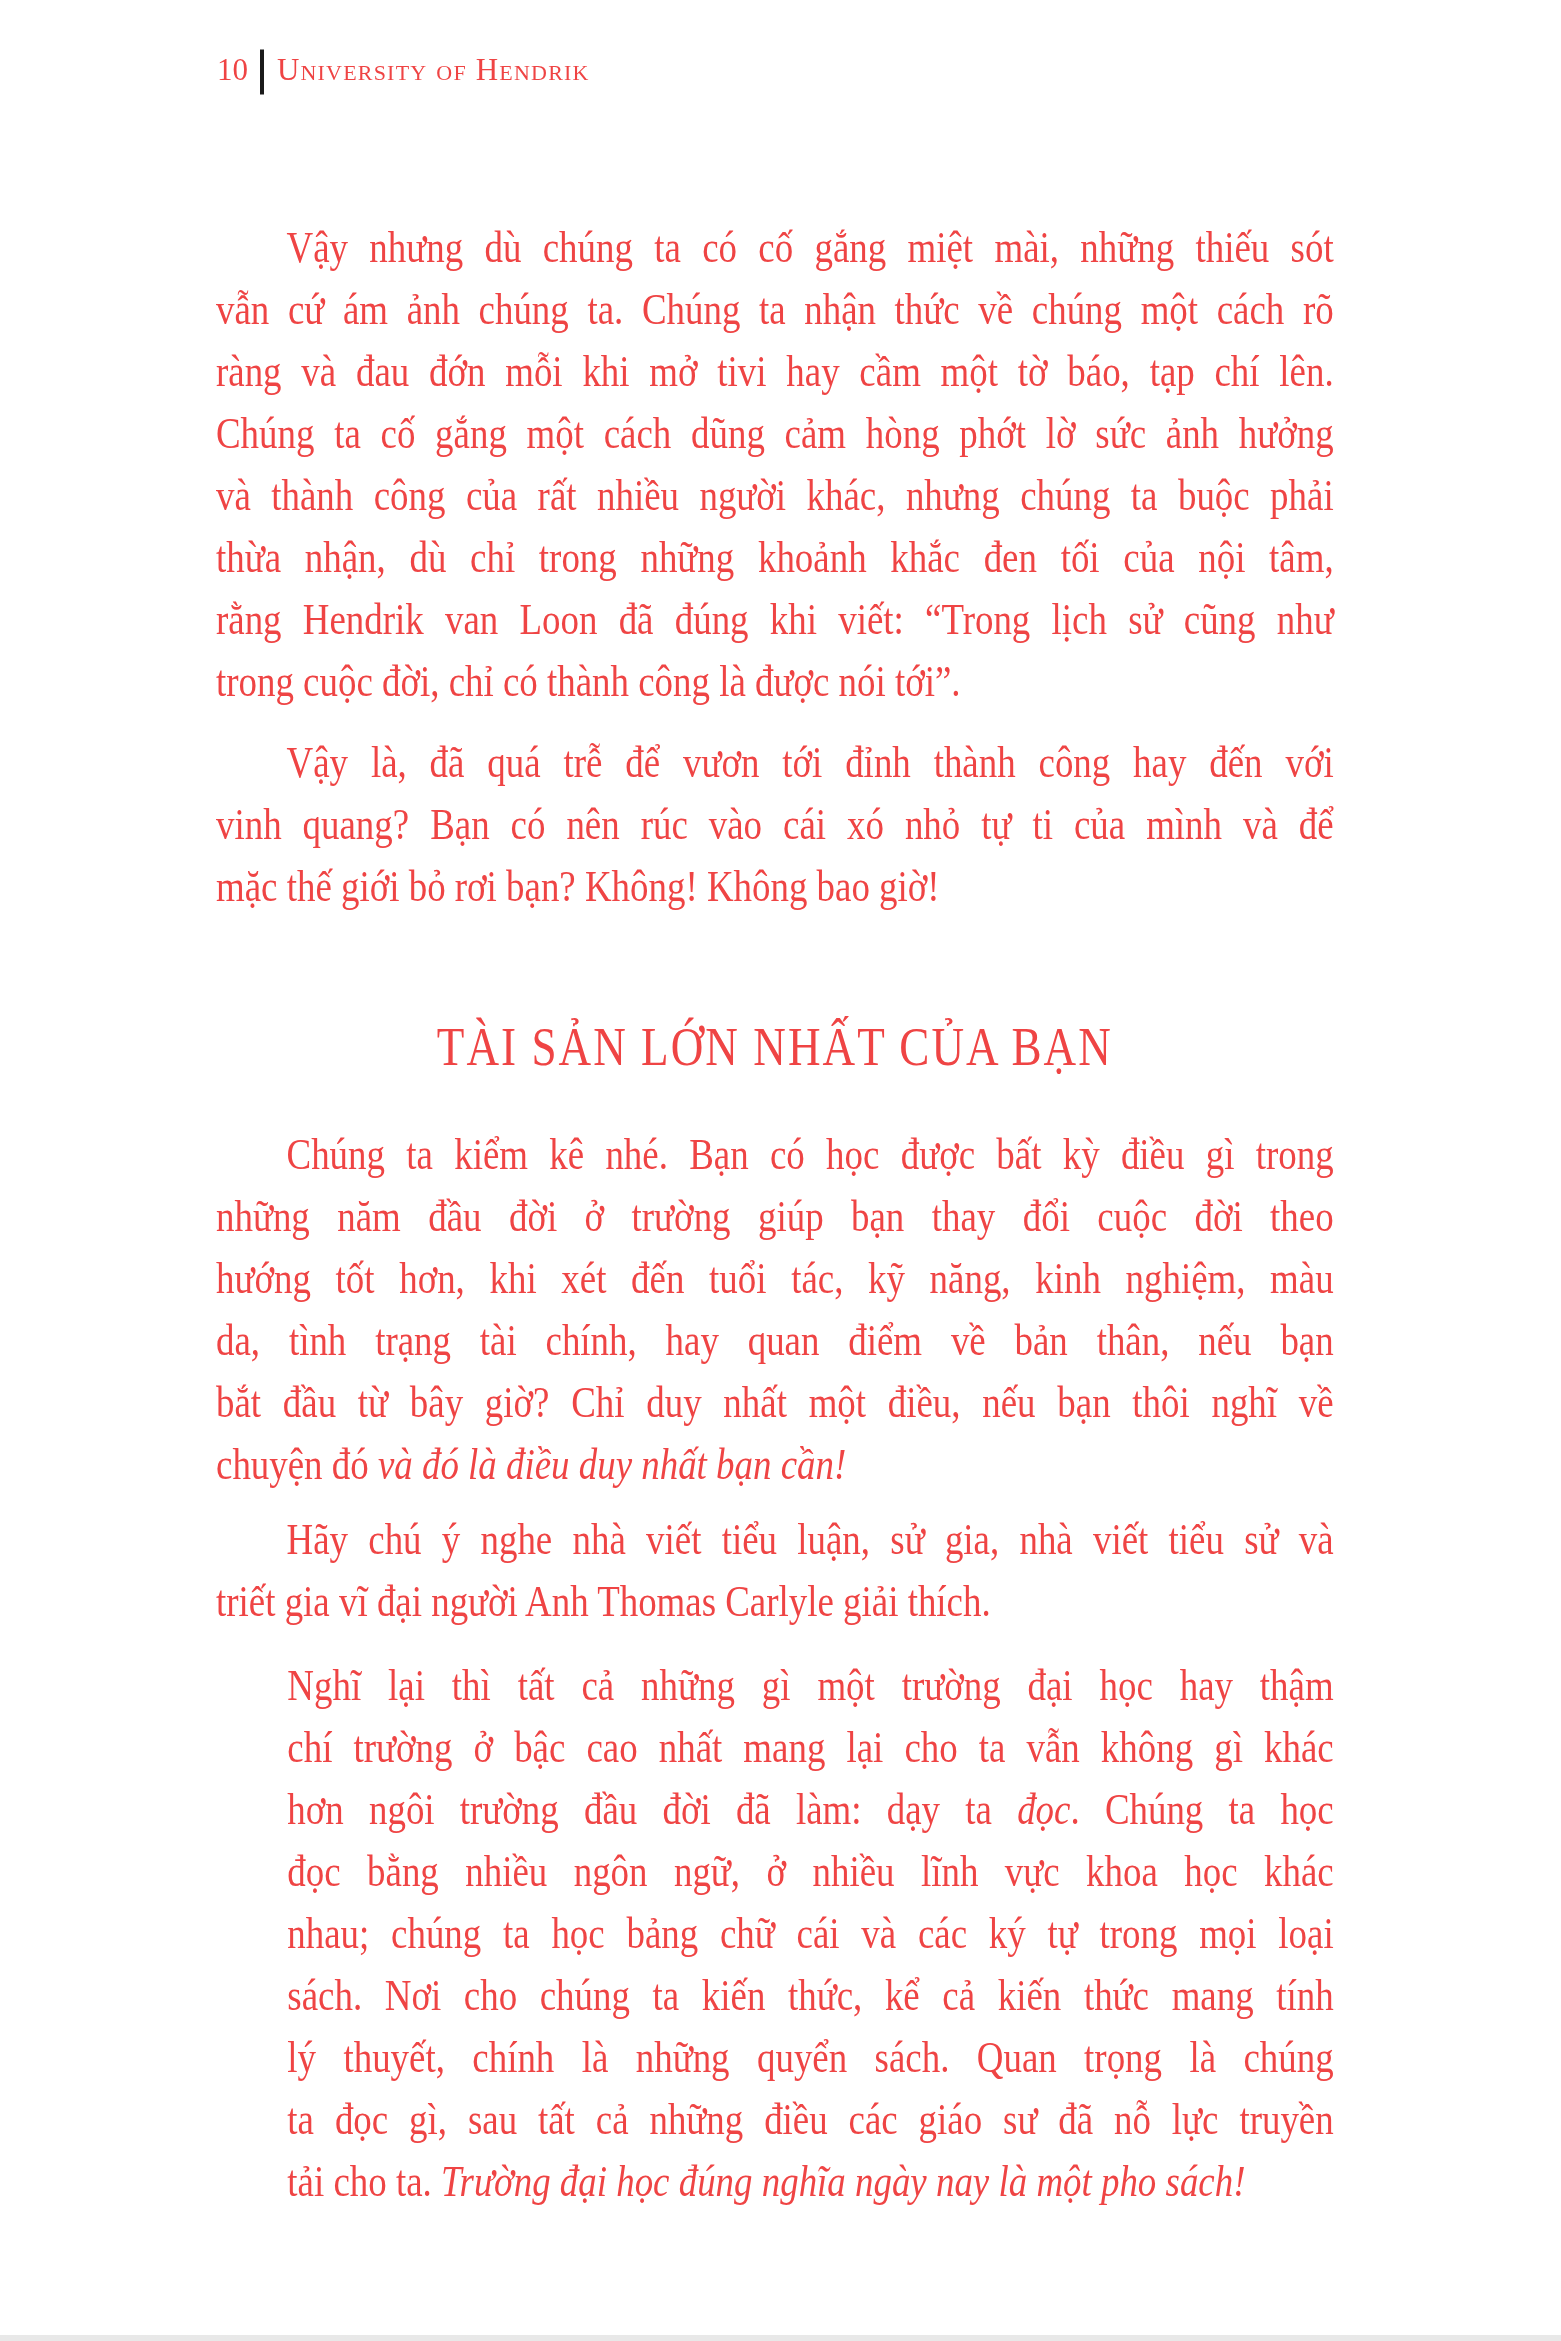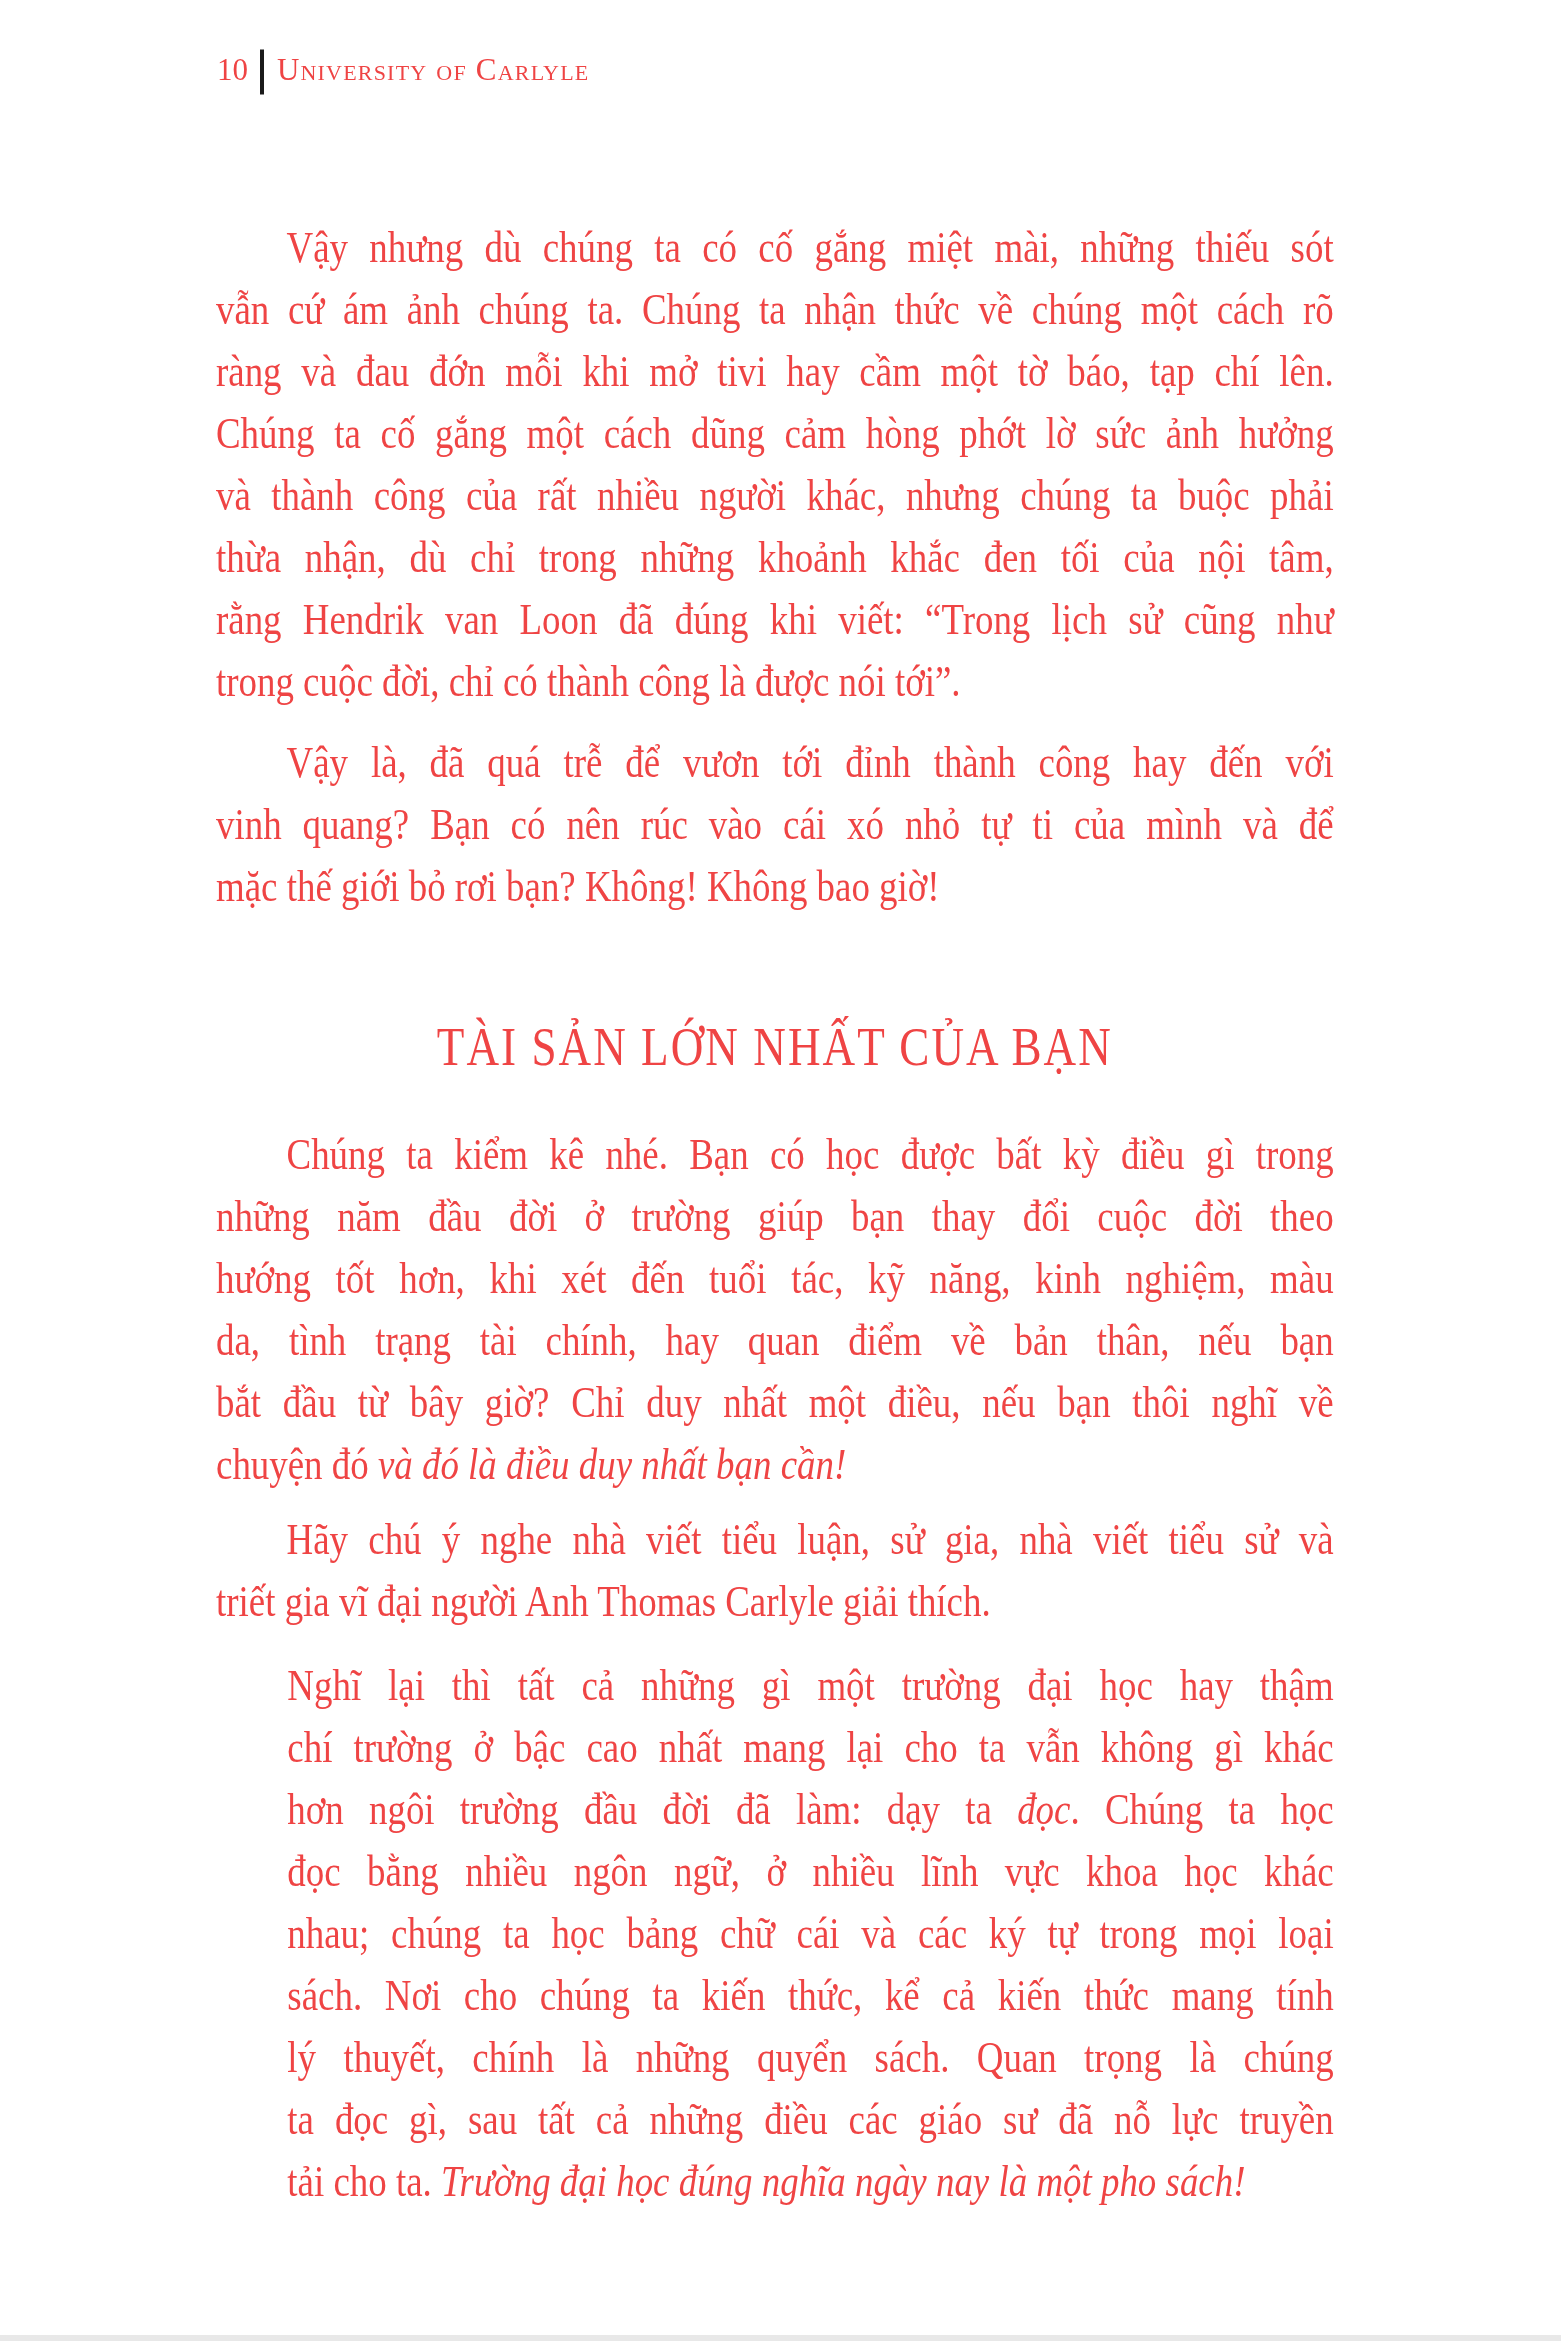--- a/index.html
+++ b/index.html
@@ -56,21 +56,21 @@
   .em{font-style:italic;}
 </style>
 </head>
 <body>
 
 <div class="page">
 
   <header class="page-header">
     <span class="page-number">10</span>
     <span class="header-divider"></span>
-    <span class="book-title">University of Carlyle</span>
+    <span class="book-title">University of Hendrik</span>
   </header>
 
   <main class="body-col">
       <div class="block b0 paragraph">
         <div class="line first"><span>Vậy nhưng dù chúng ta có cố gắng miệt mài, những thiếu sót</span></div>
         <div class="line"><span>vẫn cứ ám ảnh chúng ta. Chúng ta nhận thức về chúng một cách rõ</span></div>
         <div class="line"><span>ràng và đau đớn mỗi khi mở tivi hay cầm một tờ báo, tạp chí lên.</span></div>
         <div class="line"><span>Chúng ta cố gắng một cách dũng cảm hòng phớt lờ sức ảnh hưởng</span></div>
         <div class="line"><span>và thành công của rất nhiều người khác, nhưng chúng ta buộc phải</span></div>
         <div class="line"><span>thừa nhận, dù chỉ trong những khoảnh khắc đen tối của nội tâm,</span></div>

